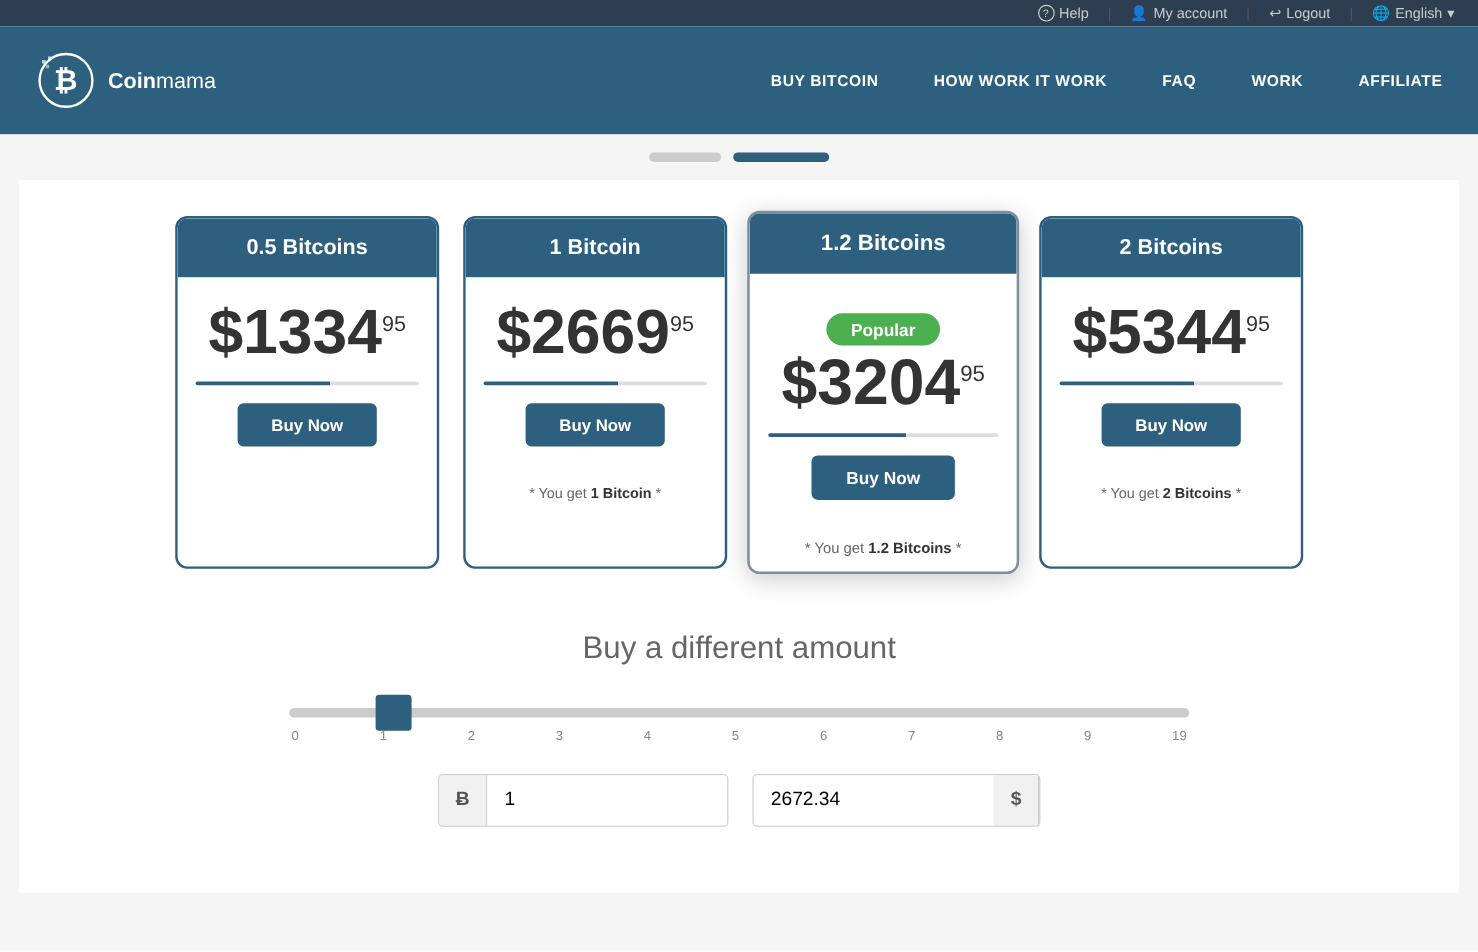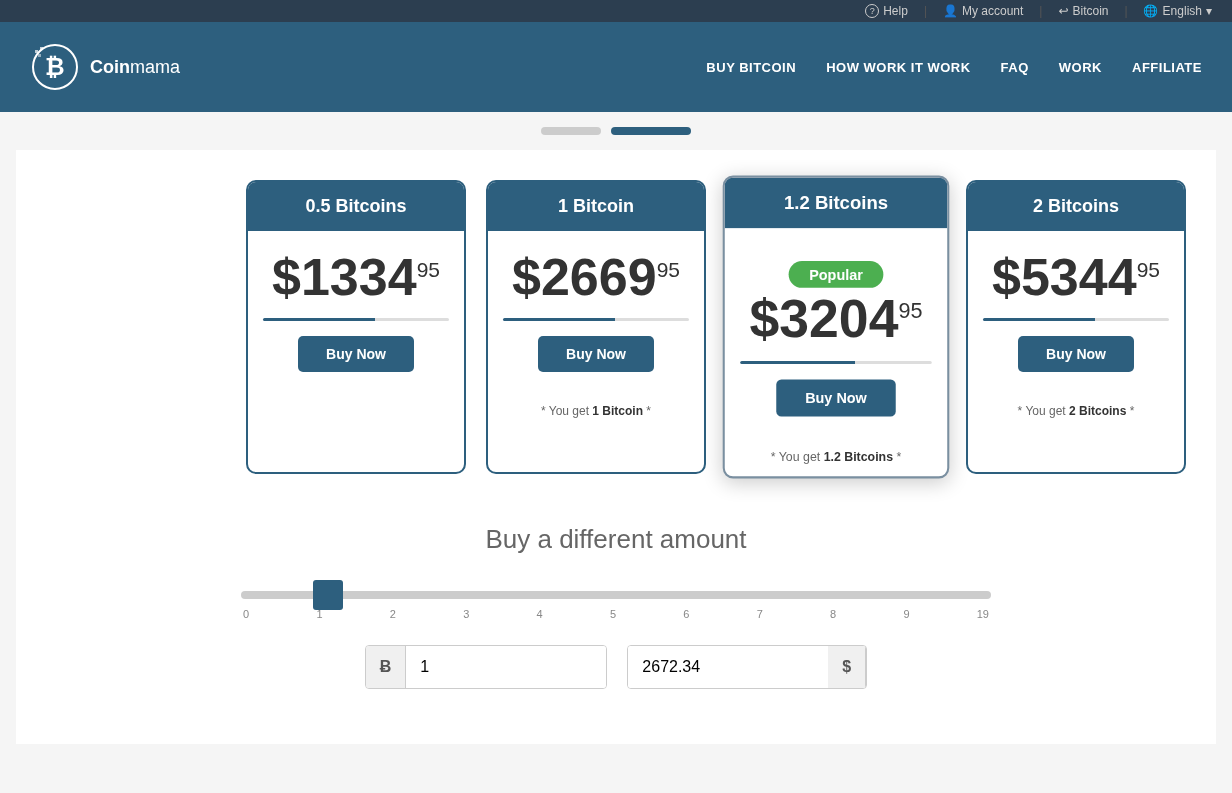--- a/index.html
+++ b/index.html
@@ -48,21 +48,21 @@
     .logo-text {
       color: white;
       font-size: 18px;
       font-weight: 300;
     }
     .logo-text span {
       font-weight: 700;
     }
     .nav-links {
       display: flex;
-      gap: 30px;
+      gap: 46px;
       text-align: right;
     }
     .nav-links a {
       color: white;
       text-decoration: none;
       font-size: 13px;
       font-weight: 600;
       letter-spacing: 0.5px;
     }
 
@@ -90,21 +90,21 @@
       background: white;
       padding: 30px;
       max-width: 1200px;
       margin: 0 auto;
     }
 
     
     .pricing-cards {
       display: flex;
       gap: 20px;
-      justify-content: flex-end;
+      justify-content: center;
       margin-bottom: 50px;
     }
     .pricing-card {
       border: 2px solid #2d5f7e;
       border-radius: 10px;
       text-align: center;
       overflow: hidden;
       width: 220px;
       background: white;
     }
@@ -136,21 +136,21 @@
     .card-body {
       padding: 20px 15px;
     }
     .price {
       font-size: 52px;
       font-weight: 700;
       color: #333;
       line-height: 1;
     }
     .price sup {
-      font-size: 21px;
+      font-size: 18px;
       font-weight: 400;
       vertical-align: super;
     }
     .price-divider {
       height: 3px;
       background: linear-gradient(to right, #2d5f7e 60%, #ddd 60%);
       margin: 15px 0;
       border-radius: 2px;
     }
     .buy-now-btn {
@@ -283,21 +283,21 @@
     <span>Help</span>
   </a>
   <span class="separator">|</span>
   <a href="#">
     <span>👤</span>
     <span>My account</span>
   </a>
   <span class="separator">|</span>
   <a href="#">
     <span>↩</span>
-    <span>Bitcoin</span>
+    <span>Logout</span>
   </a>
   <span class="separator">|</span>
   <a href="#">
     <span>🌐</span>
     <span>English</span>
     <span>▾</span>
   </a>
 </div>
 
 <nav class="main-nav">

